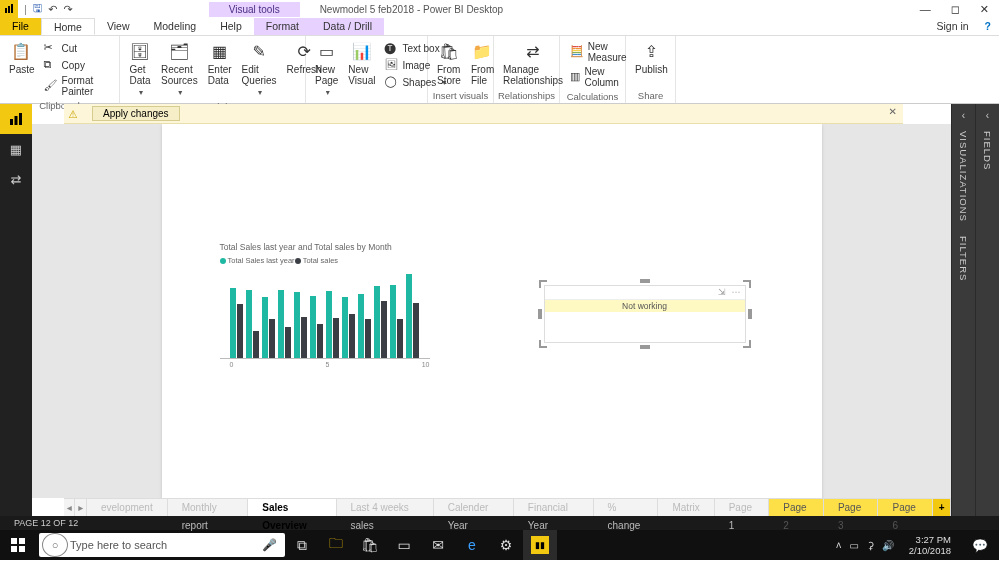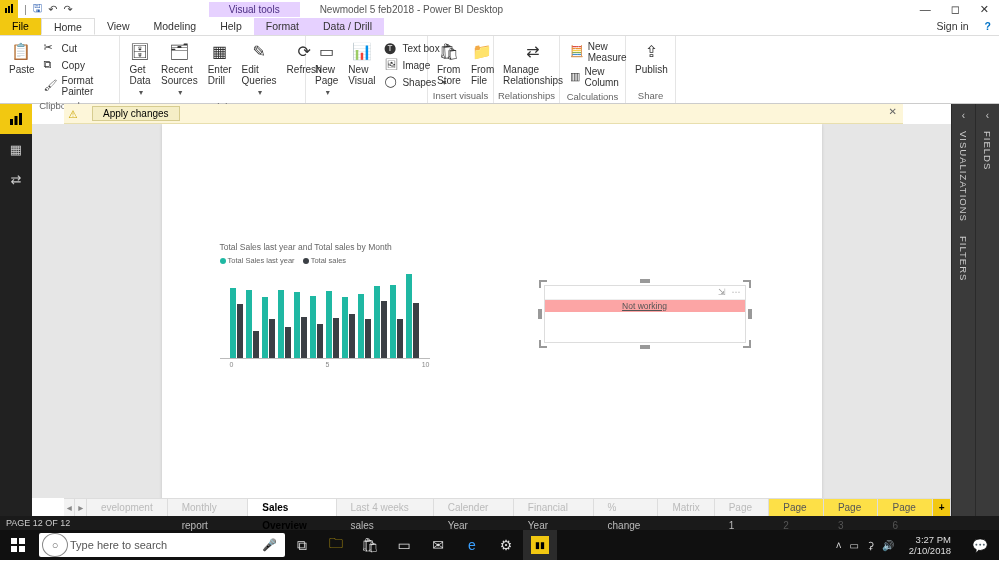--- a/index.html
+++ b/index.html
@@ -48,21 +48,21 @@
   .leftnav { width: 32px; background: #212121; display: flex; flex-direction: column; align-items: center; padding-top: 0; }
   .leftnav .item { width: 32px; height: 30px; display: flex; align-items: center; justify-content: center; color: #ccc; font-size: 13px; }
   .leftnav .item.active { background: #f2c811; color: #000; }
 
   .canvas-wrap { flex: 1; background: #e6e6e6; display: flex; align-items: flex-start; justify-content: center; position: relative; overflow: hidden; }
   .canvas { width: 660px; height: 392px; background: #fff; box-shadow: 0 1px 3px rgba(0,0,0,.15); margin-top: 0; position: relative; }
 
   
   .chartvis { position: absolute; left: 58px; top: 118px; width: 220px; }
   .chartvis .ctitle { font-size: 8.5px; color: #666; margin-bottom: 4px; }
-  .chartvis .legend { font-size: 7.5px; color: #666; display: flex; gap: 8px; margin-bottom: 6px; }
+  .chartvis .legend { font-size: 7.5px; color: #666; display: flex; gap: 0; margin-bottom: 6px; }
   .legend .sw { width: 6px; height: 6px; display: inline-block; border-radius: 50%; margin-right: 2px; vertical-align: middle; }
   .plot { position: relative; width: 210px; height: 88px; border-bottom: 1px solid #bbb; }
   .bars { position: absolute; bottom: 0; left: 10px; right: 0; display: flex; align-items: flex-end; gap: 3px; height: 88px; }
   .barpair { display: flex; align-items: flex-end; gap: 1px; }
   .bar { width: 6px; }
   .xaxis { display: flex; justify-content: space-between; font-size: 7px; color: #888; padding: 2px 10px 0 10px; }
 
   
   .slicer { position: absolute; left: 382px; top: 161px; width: 202px; height: 58px; }
   .slicer .handles { position: absolute; inset: -4px; border: 1px dashed transparent; }
@@ -71,41 +71,41 @@
   .slicer .h.tl { top: -2px; left: -2px; width: 8px; height: 8px; border-top: 2px solid #999; border-left: 2px solid #999; background: none; }
   .slicer .h.tr { top: -2px; right: -2px; width: 8px; height: 8px; border-top: 2px solid #999; border-right: 2px solid #999; background: none; }
   .slicer .h.bl { bottom: -2px; left: -2px; width: 8px; height: 8px; border-bottom: 2px solid #999; border-left: 2px solid #999; background: none; }
   .slicer .h.br { bottom: -2px; right: -2px; width: 8px; height: 8px; border-bottom: 2px solid #999; border-right: 2px solid #999; background: none; }
   .slicer .h.tm { top: -3px; left: 50%; transform: translateX(-50%); }
   .slicer .h.bm { bottom: -3px; left: 50%; transform: translateX(-50%); }
   .slicer .h.lm { left: -3px; top: 50%; transform: translateY(-50%); }
   .slicer .h.rm { right: -3px; top: 50%; transform: translateY(-50%); }
   .slicer-inner { position: absolute; inset: 0; background: #fff; border: 1px solid #ddd; }
   .slicer-hdr { height: 14px; display: flex; justify-content: flex-end; gap: 6px; padding: 1px 4px; font-size: 9px; color: #999; border-bottom: 1px solid #eee; }
-  .slicer-title { text-align: center; font-size: 8.5px; color: #555; padding: 1px 0; background: #fca5a5; text-decoration: underline; }
+  .slicer-title { text-align: center; font-size: 8.5px; color: #555; padding: 1px 0; background: #fef9c3; }
   .slicer-row { display: flex; gap: 4px; padding: 2px 4px; }
   .slicer-btn { flex: 1; border: 1px solid #bbb; border-radius: 8px; font-size: 8px; text-align: center; padding: 1px 0; background: #fff; }
 
   
   .rightpanes { width: 48px; background: #3a3a3a; display: flex; }
   .pane { width: 24px; display: flex; flex-direction: column; align-items: center; padding-top: 6px; border-left: 1px solid #2a2a2a; }
   .pane .chev { color: #ccc; font-size: 10px; margin-bottom: 10px; }
   .pane .vt { writing-mode: vertical-rl; color: #ccc; font-size: 9.5px; letter-spacing: 1px; }
   .pane .vt + .vt { margin-top: 14px; }
 
   
   .pagetabs { height: 18px; background: #f3f3f3; display: flex; align-items: stretch; font-size: 10px; margin-left: 32px; border-top: 1px solid #ddd; }
   .pagetabs .nav { width: 14px; text-align: center; color: #888; border-right: 1px solid #ddd; line-height: 18px; }
   .ptab { padding: 0 14px; line-height: 18px; border-right: 1px solid #ddd; color: #bbb; background: #f3f3f3; }
   .ptab.normal { color: #555; background: #fde047; }
   .ptab.active { color: #000; background: #fff; font-weight: 600; }
   .ptab.add { background: #f2c811; color: #000; font-weight: bold; width: 22px; text-align: center; padding: 0; }
 
   
-  .statusbar { height: 14px; background: #1a1a1a; color: #ccc; font-size: 9px; padding: 0 6px; line-height: 14px; }
+  .statusbar { height: 14px; background: #1a1a1a; color: #ccc; font-size: 9px; padding: 0 14px; line-height: 14px; }
 
   
   .taskbar { height: 30px; background: #101010; display: flex; align-items: center; color: #fff; font-size: 11px; }
   .taskbar .start { width: 36px; height: 30px; display: flex; align-items: center; justify-content: center; color: #fff; font-size: 14px; }
   .taskbar .search { display: flex; align-items: center; background: #fff; color: #555; height: 24px; width: 246px; border-radius: 2px; margin-left: 3px; }
   .taskbar .search .sic { width: 26px; height: 24px; border: 1.5px solid #888; border-radius: 50%; margin: 0 2px 0 3px; display: flex; align-items: center; justify-content: center; font-size: 11px; color: #666; box-sizing: border-box; }
   .taskbar .search .stext { flex: 1; font-size: 11px; }
   .taskbar .search .mic { padding: 0 8px; font-size: 12px; color: #555; }
   .taskbar .ticon { width: 34px; height: 30px; display: flex; align-items: center; justify-content: center; font-size: 14px; color: #ddd; }
   .taskbar .tray { margin-left: auto; display: flex; align-items: center; gap: 8px; padding-right: 4px; font-size: 10px; color: #ddd; }
@@ -182,21 +182,21 @@
 Data</span>
         </div>
       <div class="bigbtn tri">
           <span class="ic">🗂</span>
           <span style="white-space:pre">Recent
 Sources</span>
         </div>
       <div class="bigbtn">
           <span class="ic">▦</span>
           <span style="white-space:pre">Enter
-Drill</span>
+Data</span>
         </div>
       <div class="bigbtn tri">
           <span class="ic">✎</span>
           <span style="white-space:pre">Edit
 Queries</span>
         </div>
       <div class="bigbtn">
           <span class="ic">⟳</span>
           <span>Refresh</span>
         </div>

